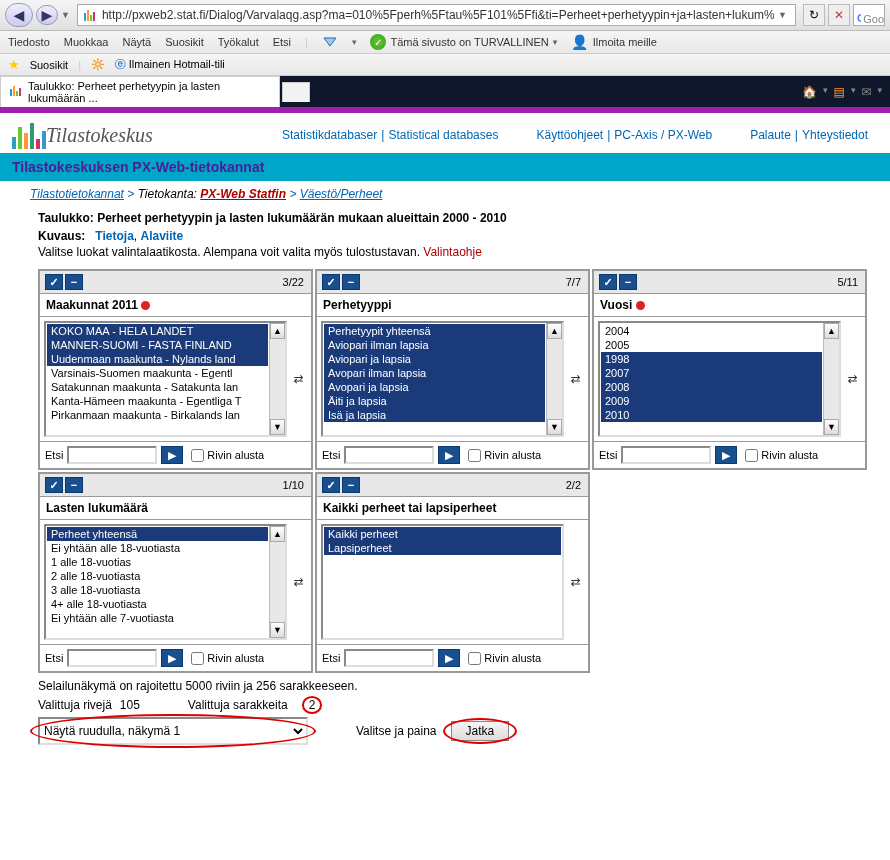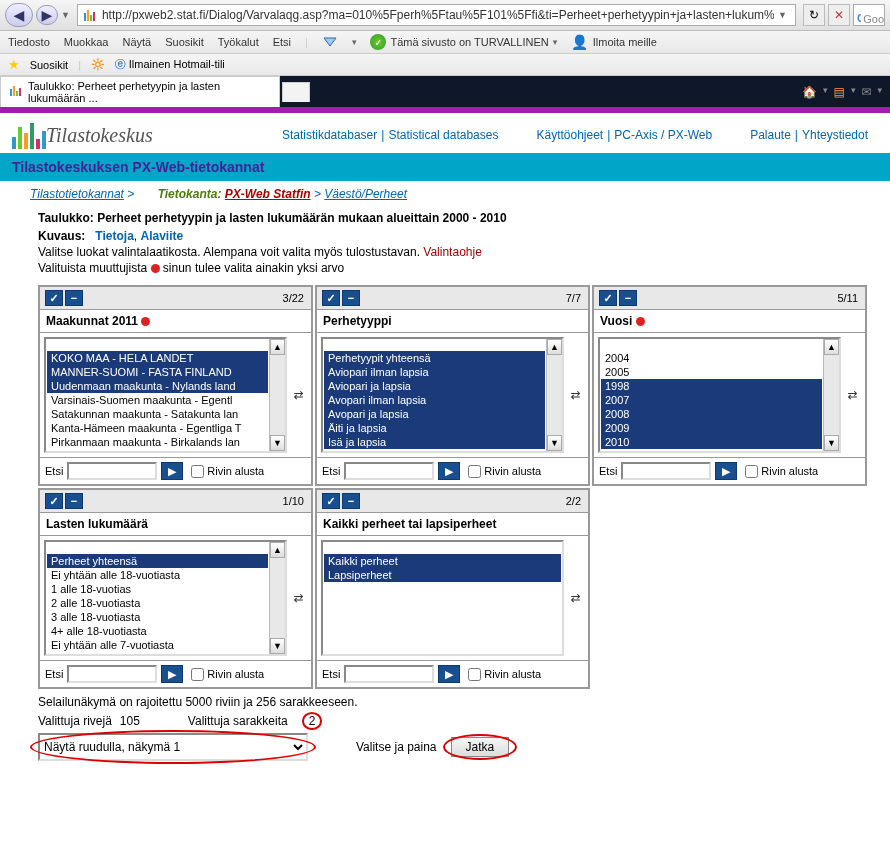--- a/index.html
+++ b/index.html
@@ -36,21 +36,21 @@
   .logo-bars span { width:4px; display:block; }
   .logo-text { font-size: 20px; font-style: italic; color: #555; font-family: Georgia, serif; }
   .top-links { flex:1; display:flex; justify-content:flex-end; gap:4px; font-size:12px; padding-right:10px; }
   .top-links a { color: #0066b3; text-decoration: none; }
   .sep { color:#0066b3; }
   
   .teal-bar { background: #00a6c7; color: #4c1d95; padding: 6px 12px; font-size: 14px; font-weight: bold; }
   
   .breadcrumb { padding: 6px 18px 10px 30px; font-size: 12px; font-style: italic; }
   .breadcrumb .first { color: #0066b3; }
-  .breadcrumb .bold { color: #4d7c0f; font-weight: bold; margin-left: 20px; }
+  .breadcrumb .bold { color: #000000; font-weight: normal; }
   .breadcrumb .armed { color: #a00; }
   .breadcrumb .path { color: #0066b3; }
   
   .meta-block { padding: 0 30px 8px 38px; font-size: 12px; }
   .meta-block .title-line { margin-bottom: 4px; }
   .meta-block .title-line b { font-weight: bold; }
   .meta-block .desc-line { margin: 2px 0; }
   .meta-block a { color: #0066b3; text-decoration: none; }
   .red-link { color: #a00 !important; }
   .dot-red { display:inline-block; width:9px; height:9px; background:#d22; border-radius:50%; vertical-align:middle; }
@@ -58,21 +58,21 @@
   .panels { display: flex; flex-wrap: wrap; gap: 2px; padding: 0 6px 0 38px; }
   .panel { border: 2px solid #999; width: 275px; }
   .panel-top { background: #e8e8e8; border-bottom: 1px solid #999; padding: 3px 5px; display:flex; align-items:center; }
   .panel-top .pbtn { width:18px; height:16px; background:#1a4f8f; color:#fff; font-weight:bold; font-size:11px; display:flex; align-items:center; justify-content:center; margin-right:2px; border:1px solid #0a3a6f; }
   .panel-top .count { margin-left:auto; font-size:11px; padding-right:2px; }
   .panel-label { background:#fff; padding: 4px 6px; font-weight:bold; border-bottom:1px solid #999; font-size:12px; }
   .panel-body { display:flex; align-items:center; padding: 4px; background:#fff; }
   .listbox { flex:1; height: 116px; border: 2px inset #ddd; background:#fff; overflow:hidden; font-size:11px; position:relative; }
   .listbox .scroll { position:absolute; right:0; top:0; bottom:0; width:16px; background:#e8e8e8; border-left:1px solid #bbb; }
   .listbox .scroll .btn { height:16px; background:linear-gradient(#fff,#ddd); border:1px solid #aaa; font-size:9px; display:flex; align-items:center; justify-content:center; }
-  .listbox .items { padding:12px 1px; margin-right:16px; }
+  .listbox .items { padding:1px 1px; margin-right:16px; }
   .listbox .item { padding: 1px 4px; white-space: nowrap; overflow:hidden; color:#000; }
   .listbox .item.sel { background: #1a3a7a; color: #fff; }
   .swap { width:20px; text-align:center; font-size:12px; color:#333; padding-left:3px; }
   .panel-search { display:flex; align-items:center; gap:4px; padding:4px 5px; background:#fff; border-top:1px solid #999; font-size:11px; }
   .panel-search input[type=text] { width:90px; border:2px inset #ddd; height:18px; }
   .go-btn { width:22px; height:18px; background:#1a4f8f; color:#fff; display:flex; align-items:center; justify-content:center; font-size:11px; border:1px solid #0a3a6f; }
   .panel-search label { display:flex; align-items:center; gap:3px; margin-left:4px; }
   
   .bottom-block { padding: 6px 30px 12px 38px; font-size: 12px; }
   .bottom-row { display:flex; align-items:center; gap:14px; margin:3px 0; }
@@ -220,25 +220,20 @@
     </div>
     <div class="desc-line">
       <b>Kuvaus:</b>&nbsp;&nbsp;
       <a href="#" style="font-weight:bold">Tietoja</a>,
       <a href="#" style="font-weight:bold">Alaviite</a>
     </div>
     <div class="desc-line">
       <span>Valitse luokat valintalaatikosta. Alempana voit valita myös tulostustavan.</span>
       <a href="#" class="red-link">Valintaohje</a>
     </div>
-    <div class="desc-line">
-      <span>Valituista muuttujista</span>
-      <span class="dot-red"></span>
-      <span>sinun tulee valita ainakin yksi arvo</span>
-    </div>
   </div>
 
   <div class="panels" id="panels-container">
       <div class="panel">
         <div class="panel-top">
           <div class="pbtn">✓</div>
           <div class="pbtn">−</div>
           <span class="count">3/22</span>
         </div>
         <div class="panel-label">Maakunnat 2011 <span class="dot-red"></span></div>

